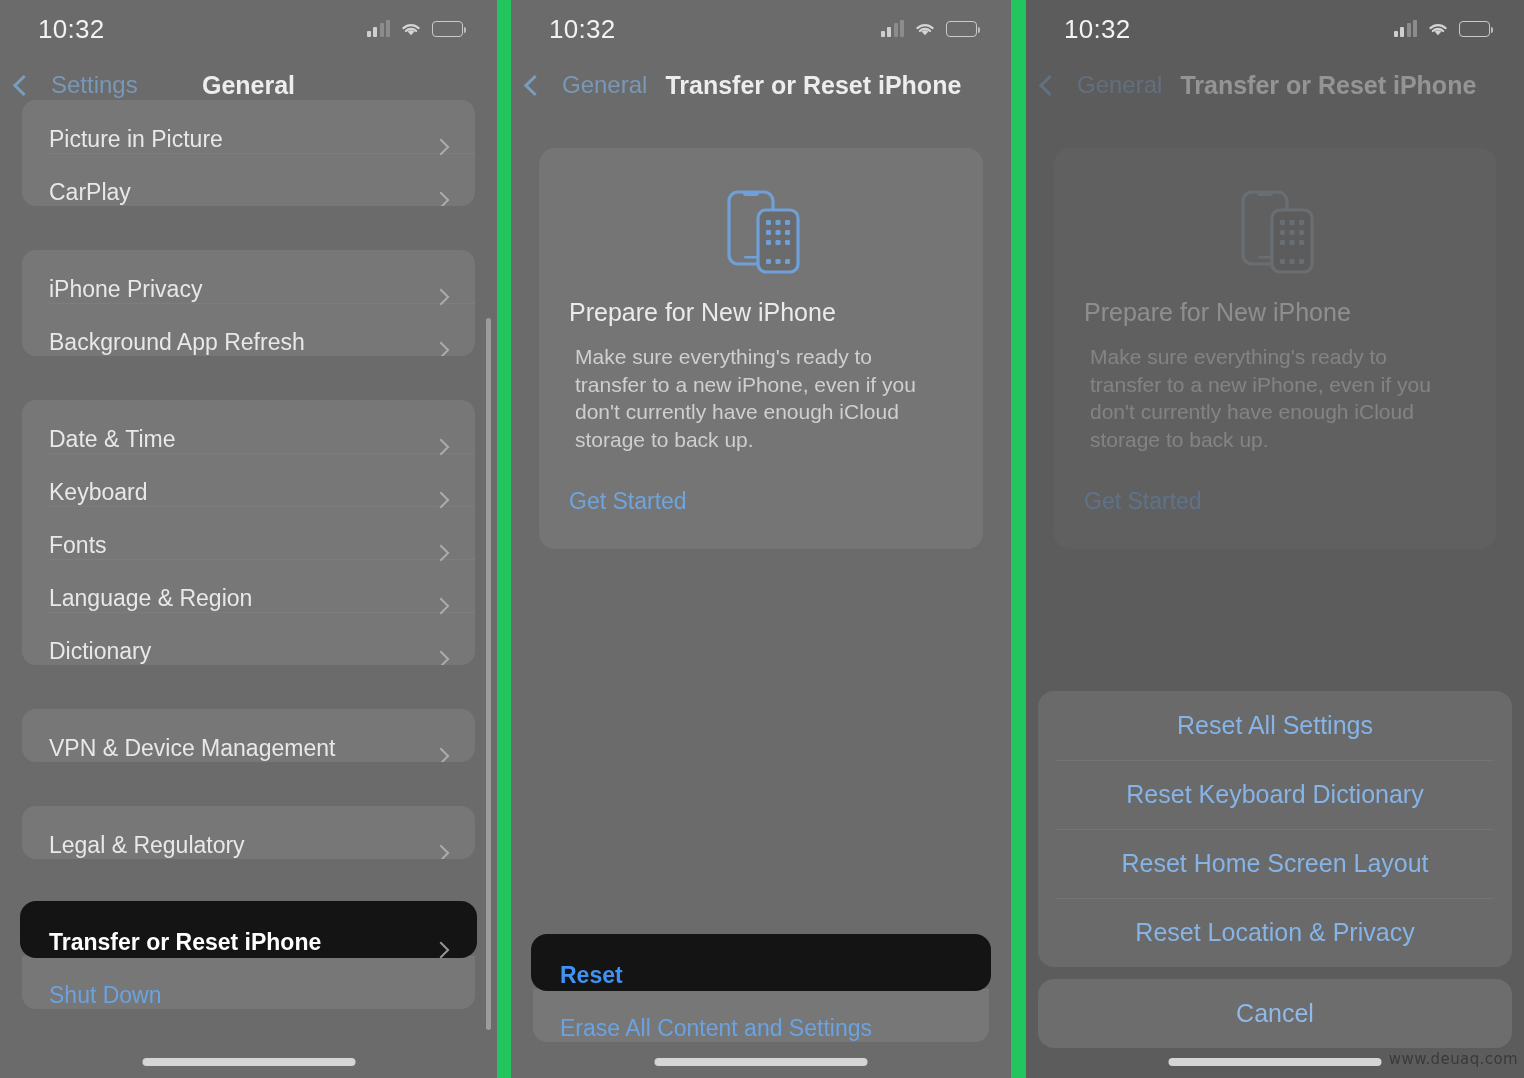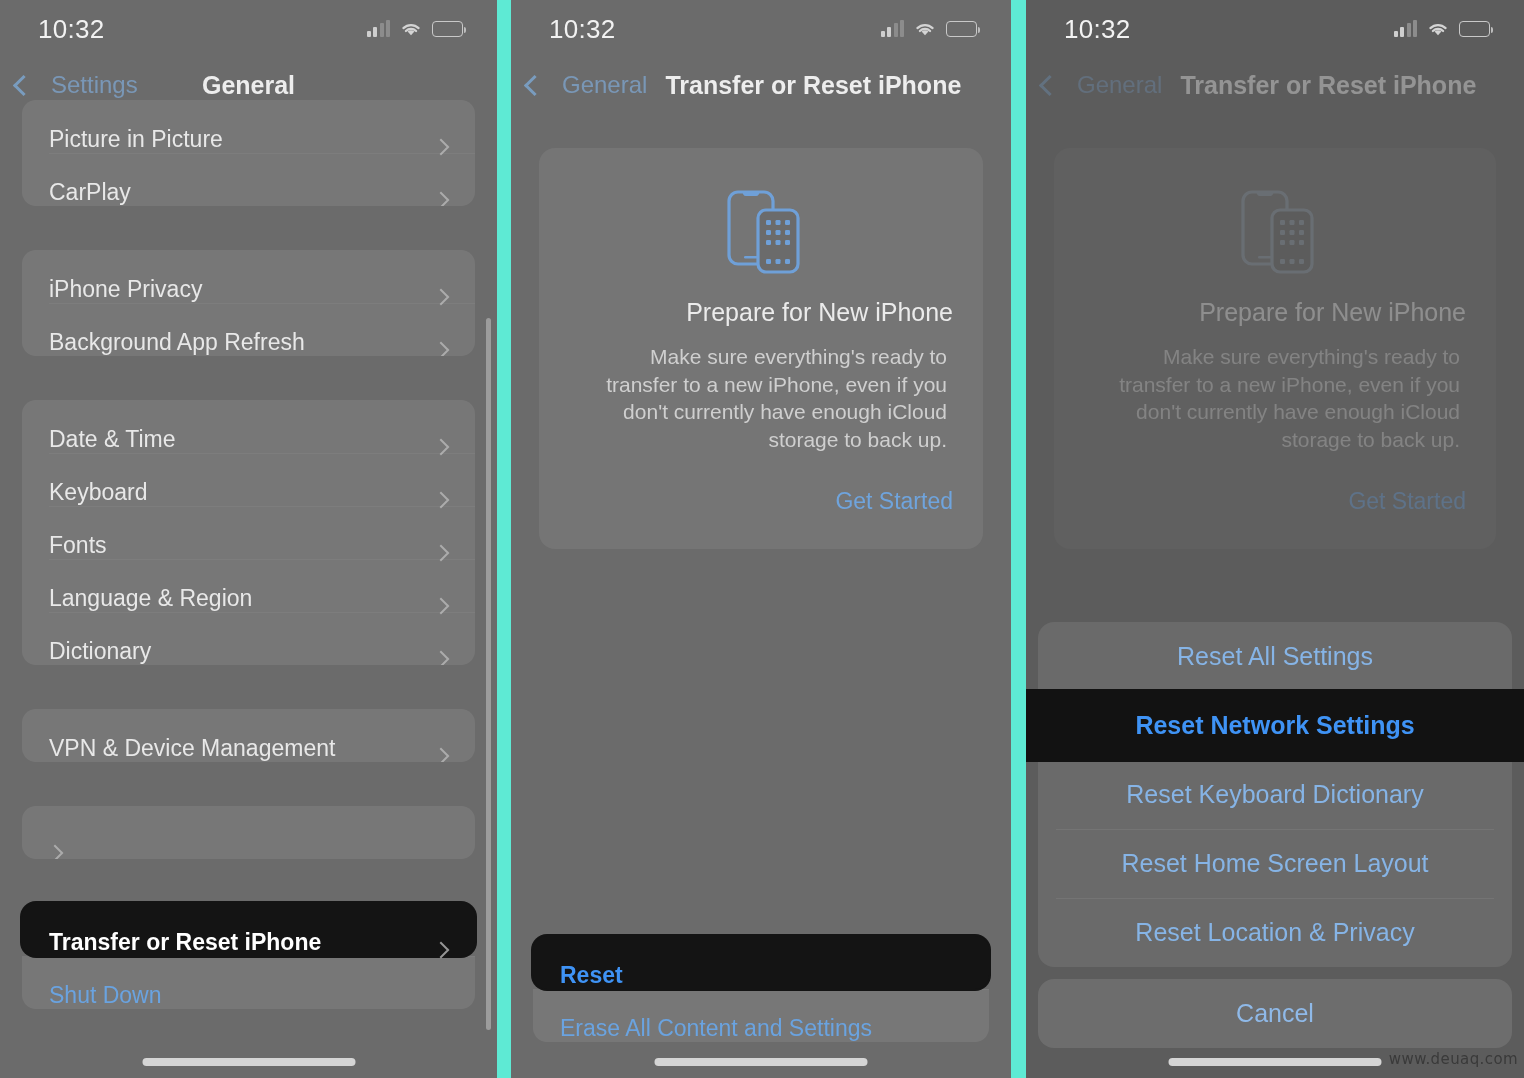--- a/index.html
+++ b/index.html
@@ -5,21 +5,21 @@
   html, body {
     margin: 0;
     padding: 0;
     background: #ffffff;
     font-family: "Liberation Sans", sans-serif;
   }
   #root {
     position: relative;
     width: 1524px;
     height: 1078px;
-    background: #5eead4;
+    background: #22c55e;
     overflow: hidden;
   }
 
   
   .panel {
     position: absolute;
     top: 0;
     height: 1078px;
     background: #6b6b6b;
     overflow: hidden;
@@ -183,21 +183,21 @@
   .group.hi-wrap .row:last-child{
     border-radius: 0 0 14px 14px;
   }
 
   
   .card {
     margin: 44px 28px 0 28px;
     background: rgba(255,255,255,0.07);
     border-radius: 16px;
     padding: 26px 30px 34px 30px;
-    text-align: right;
+    text-align: left;
     box-sizing: border-box;
   }
   .card-illo { height: 112px; display:flex; align-items:center; justify-content:center; }
   .card-title {
     color: #ebebeb;
     font-size: 25px;
     font-weight: 500;
     margin-top: 12px;
   }
   .card-body {
@@ -403,20 +403,21 @@
         <div class="row">
           <span class="label">VPN &amp; Device Management</span>
           <span class="chev-right"></span>
         </div>
       </div>
 
       <div class="gap-md"></div>
 
       <div class="group">
         <div class="row">
+          <span class="label">Legal &amp; Regulatory</span>
           <span class="chev-right"></span>
         </div>
       </div>
 
       <div class="gap-md"></div>
 
       <div class="group hi-wrap">
         <div class="row highlight">
           <span class="label">Transfer or Reset iPhone</span>
           <span class="chev-right"></span>
@@ -562,23 +563,20 @@
       </div>
     </div>
 
     <div class="scrim"></div>
 
     <div class="sheet">
       <div class="sheet-group no-clip">
         <div class="sheet-row" style="border-radius:16px 16px 0 0;">
           <span>Reset All Settings</span>
         </div>
-        <div class="sheet-row highlight">
-          <span>Reset Network Settings</span>
-        </div>
         <div class="sheet-row">
           <span>Reset Keyboard Dictionary</span>
         </div>
         <div class="sheet-row">
           <span>Reset Home Screen Layout</span>
         </div>
         <div class="sheet-row" style="border-radius:0 0 16px 16px;">
           <span>Reset Location &amp; Privacy</span>
         </div>
       </div>

